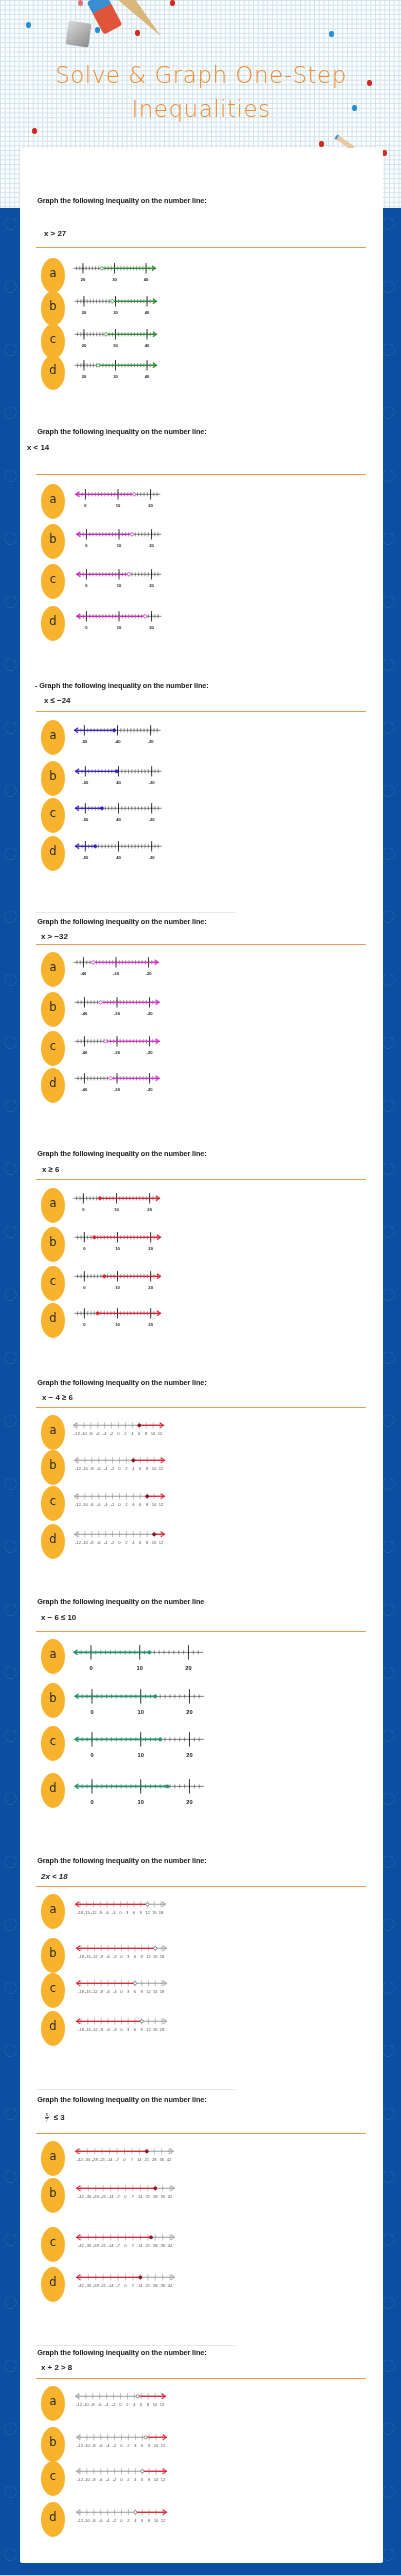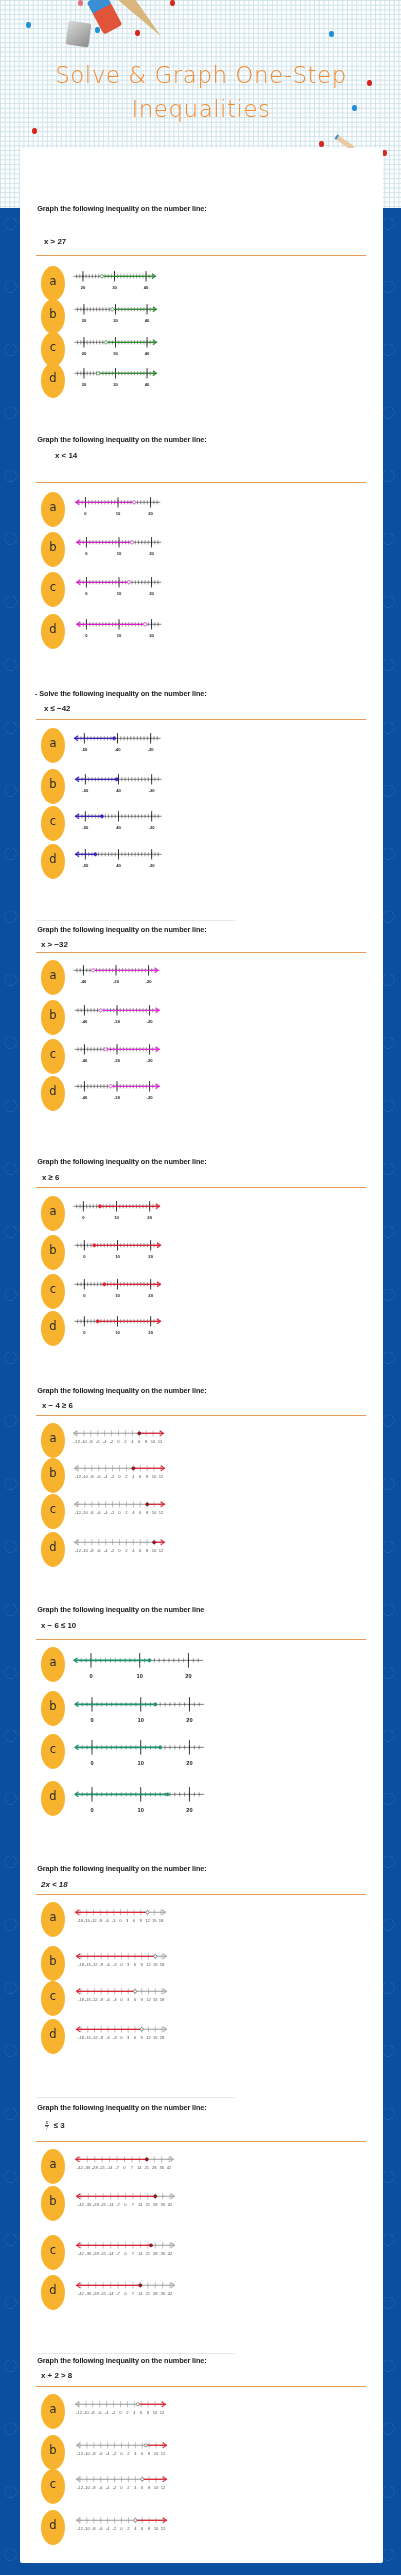--- a/index.html
+++ b/index.html
@@ -34,21 +34,21 @@
   .title {
     position: absolute; left: 0; width: 402px; text-align: center;
     color: #f28a2e; font-family: "DejaVu Sans", sans-serif; font-weight: 300;
     font-size: 23px; letter-spacing: 0.5px; line-height: 32px;
   }
   .deco { position: absolute; }
   .card {
     position: absolute; left: 20px; top: 148px; width: 363px; height: 2415px;
     background: #ffffff; border-radius: 0 0 2.1px 2.1px;
   }
-  .section { position: absolute; left: 0; width: 335px; margin-top: 8px; }
+  .section { position: absolute; left: 0; width: 335px; }
   .q-text { position: absolute; left: 17.3px; font-size: 7.3px; font-weight: bold; color: #222; letter-spacing: -0.1px; }
   .q-expr { position: absolute; font-size: 7.9px; font-weight: bold; color: #222; }
   .q-rule { position: absolute; left: 16px; width: 330px; height: 0.5px; background: #e59a55; }
   .q-top-rule { position: absolute; left: 16px; width: 199px; height: 0.5px; background: #e8e8e8; }
   .opt { position: absolute; left: 21px; height: 35px; }
   .badge {
     position: absolute; left: 0; top: 0; width: 24px; height: 35px; border-radius: 50%;
     background: #f8b32e; color: #2a2a2a; font-family: "DejaVu Sans", sans-serif;
     font-size: 11.5px; text-align: center; line-height: 31px; cursor: pointer;
   }
@@ -243,21 +243,21 @@
             <polyline points="157,11 164,16 157,21" fill="none" stroke="#2e8b2e" stroke-width="2"></polyline>
             <circle cx="51.57692307692307" cy="16" r="3" fill="#fff" stroke="#2e8b2e" stroke-width="1.2"></circle>
             <text x="24.230769230769234" y="41" text-anchor="middle" font-size="8" font-weight="bold" fill="#222" font-family="Liberation Sans, sans-serif">20</text>
             <text x="85" y="41" text-anchor="middle" font-size="8" font-weight="bold" fill="#222" font-family="Liberation Sans, sans-serif">30</text>
             <text x="145.76923076923077" y="41" text-anchor="middle" font-size="8" font-weight="bold" fill="#222" font-family="Liberation Sans, sans-serif">40</text>
           </svg></div>
       </div>
     </div>
     <div class="section" style="top: 260px; height: 236px;">
       <div class="q-text" style="top: 19px;">Graph the following inequality on the number line:</div>
-      <div class="q-expr" style="top: 35px; left: 35px;"><span>x &lt; 14</span></div>
+      <div class="q-expr" style="top: 35px; left: 7px;"><span>x &lt; 14</span></div>
       <div class="q-rule" style="top: 66px;"></div>
       <div class="opt" style="top: 76px; width: 314px;">
         <div class="badge">a</div>
         <div class="nl" style="left: 31px; top: 2.1px;"><svg width="92" height="27" viewBox="0 0 175 52">
             <line x1="6" y1="16" x2="169" y2="16" stroke="#333" stroke-width="1.2"></line>
             <line x1="12.26923076923077" y1="12" x2="12.26923076923077" y2="20" stroke="#333" stroke-width="1"></line>
             <line x1="18.53846153846154" y1="12" x2="18.53846153846154" y2="20" stroke="#333" stroke-width="1"></line>
             <line x1="24.80769230769231" y1="12" x2="24.80769230769231" y2="20" stroke="#333" stroke-width="1"></line>
             <line x1="31.076923076923077" y1="12" x2="31.076923076923077" y2="20" stroke="#333" stroke-width="1"></line>
             <line x1="37.34615384615385" y1="12" x2="37.34615384615385" y2="20" stroke="#333" stroke-width="1"></line>
@@ -407,22 +407,22 @@
             <line x1="137.65384615384616" y1="16" x2="6" y2="16" stroke="#d81fc9" stroke-width="2.4"></line>
             <polyline points="13,11 6,16 13,21" fill="none" stroke="#d81fc9" stroke-width="2"></polyline>
             <circle cx="137.65384615384616" cy="16" r="3" fill="#fff" stroke="#d81fc9" stroke-width="1.2"></circle>
             <text x="24.80769230769231" y="41" text-anchor="middle" font-size="8" font-weight="bold" fill="#222" font-family="Liberation Sans, sans-serif">0</text>
             <text x="87.5" y="41" text-anchor="middle" font-size="8" font-weight="bold" fill="#222" font-family="Liberation Sans, sans-serif">10</text>
             <text x="150.19230769230768" y="41" text-anchor="middle" font-size="8" font-weight="bold" fill="#222" font-family="Liberation Sans, sans-serif">20</text>
           </svg></div>
       </div>
     </div>
     <div class="section" style="top: 522px; height: 236px;">
-      <div class="q-text" style="top: 10.5px; left: 15px;">- Solve the following inequality on the number line:</div>
-      <div class="q-expr" style="top: 26px; left: 24px;"><span>x ≤ −42</span></div>
+      <div class="q-text" style="top: 10.5px; left: 15px;">- Graph the following inequality on the number line:</div>
+      <div class="q-expr" style="top: 26px; left: 24px;"><span>x ≤ −24</span></div>
       <div class="q-rule" style="top: 41px;"></div>
       <div class="opt" style="top: 50px; width: 314px;">
         <div class="badge">a</div>
         <div class="nl" style="left: 30px; top: 2.1px;"><svg width="93" height="27" viewBox="0 0 178 52">
             <line x1="6" y1="16" x2="172" y2="16" stroke="#333" stroke-width="1.2"></line>
             <line x1="12.384615384615385" y1="12" x2="12.384615384615385" y2="20" stroke="#333" stroke-width="1"></line>
             <line x1="18.76923076923077" y1="12" x2="18.76923076923077" y2="20" stroke="#333" stroke-width="1"></line>
             <line x1="25.153846153846153" y1="12" x2="25.153846153846153" y2="20" stroke="#333" stroke-width="1"></line>
             <line x1="31.53846153846154" y1="12" x2="31.53846153846154" y2="20" stroke="#333" stroke-width="1"></line>
             <line x1="37.92307692307692" y1="12" x2="37.92307692307692" y2="20" stroke="#333" stroke-width="1"></line>

